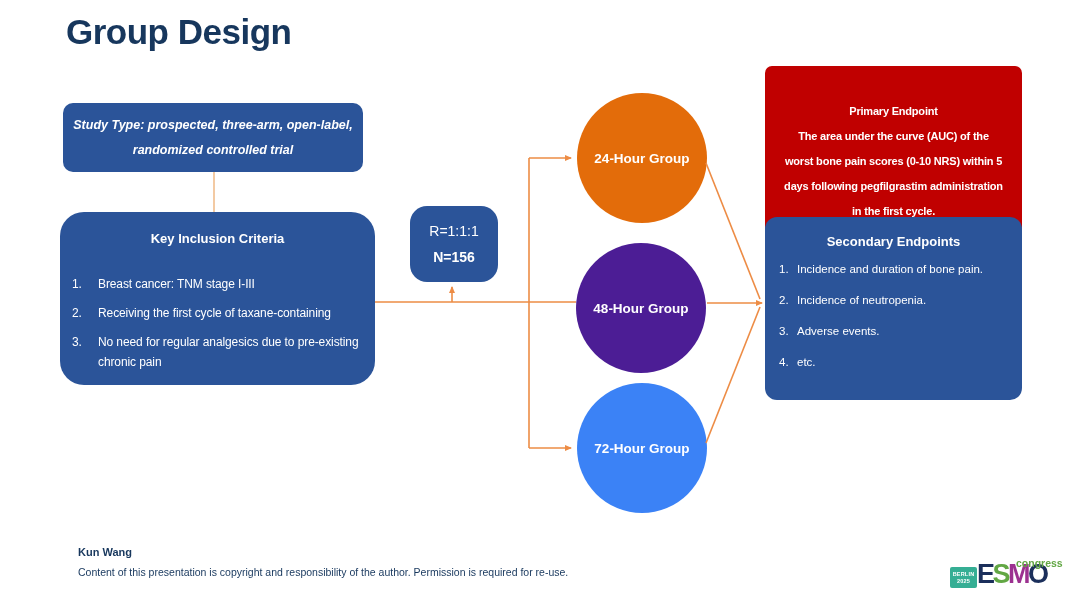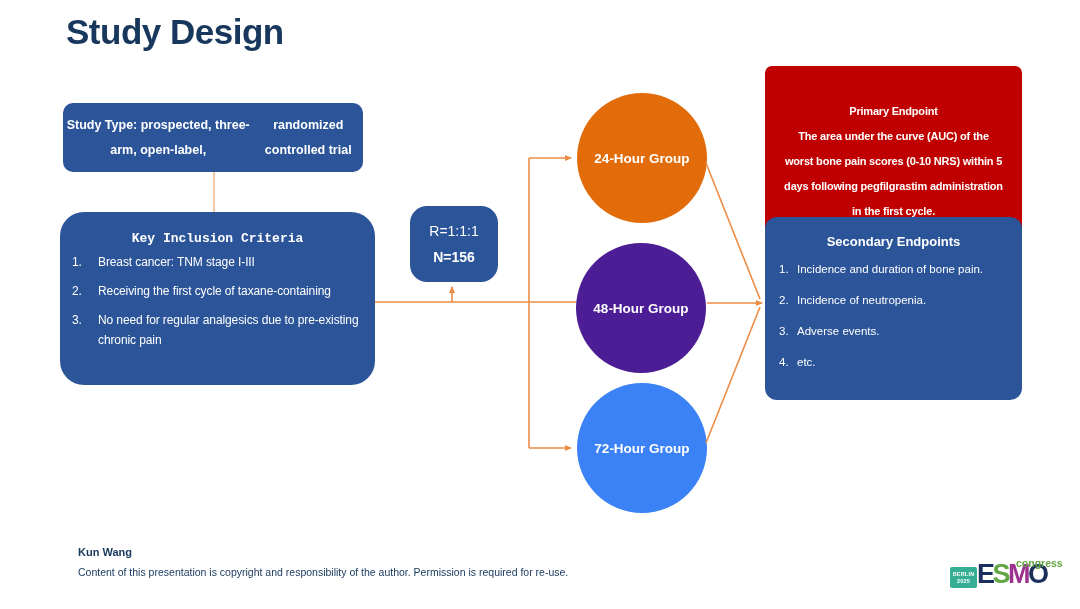--- a/index.html
+++ b/index.html
@@ -7,29 +7,29 @@
     position:relative;width:1080px;height:609px;background:#ffffff;overflow:hidden;
     font-family:"Liberation Sans","DejaVu Sans",sans-serif;
   }
   .title{
     position:absolute;left:66px;top:12px;margin:0;
     font-size:35px;font-weight:700;color:#17375D;letter-spacing:-0.5px;
   }
   .box{position:absolute;background:#2B5499;color:#fff;box-sizing:border-box;}
   .study-type{
     left:63px;top:103px;width:300px;height:69px;border-radius:10px;
-    display:flex;justify-content:center;align-items:center;
-    font-size:12.5px;font-weight:700;line-height:25px;text-align:center;
+    display:flex;flex-direction:column;justify-content:center;align-items:center;
+    font-size:12.5px;font-weight:700;line-height:25px;text-align:center;font-style:italic;
   }
   .inclusion{
     left:60px;top:212px;width:315px;height:173px;border-radius:24px;
     padding:19px 6px 0 12px;
   }
   .box-title{font-size:13px;font-weight:700;text-align:center;}
-  .inclusion .box-title{margin-bottom:6px;margin-right:6px;font-family:Liberation Mono, monospace;}
+  .inclusion .box-title{margin-bottom:28px;margin-right:6px;}
   .li{display:flex;margin-bottom:9px;font-size:12px;line-height:20px;letter-spacing:-0.1px;}
   .li .num{width:16px;flex:0 0 16px;margin-right:10px;text-align:left;}
   .li .txt div{white-space:nowrap;}
   .rand-box{
     left:410px;top:206px;width:88px;height:76px;border-radius:17px;
     display:flex;flex-direction:column;justify-content:center;align-items:center;
     font-size:14px;line-height:16px;
   }
   .rand-box .ratio{margin-bottom:10px;font-weight:400;}
   .rand-box .n{font-weight:700;}
@@ -68,21 +68,21 @@
   .esmo .l0,.esmo .l3{color:#1B2F5B;}
   .esmo .l1{color:#62A744;}
   .esmo .l2{color:#9C3190;}
   .congress{position:absolute;left:68px;top:1px;font-size:10.5px;font-weight:700;color:#62A744;}
 </style>
 </head>
 <body>
 
 <div class="slide">
 
-  <h1 class="title">Study Design</h1>
+  <h1 class="title">Group Design</h1>
 
   <svg class="connectors" width="1080" height="609" viewBox="0 0 1080 609">
     <defs>
       <marker id="ah" markerWidth="8" markerHeight="8" refX="6" refY="3" orient="auto" markerUnits="userSpaceOnUse">
         <path d="M0,0 L7,3 L0,6 Z" fill="#ED8C45"></path>
       </marker>
     </defs>
     <g stroke="#ED8C45" stroke-width="1.6" fill="none">
       <line x1="214" y1="172" x2="214" y2="212" stroke="#F0BD8C"></line>
       <line x1="375" y1="302" x2="576" y2="302"></line>

